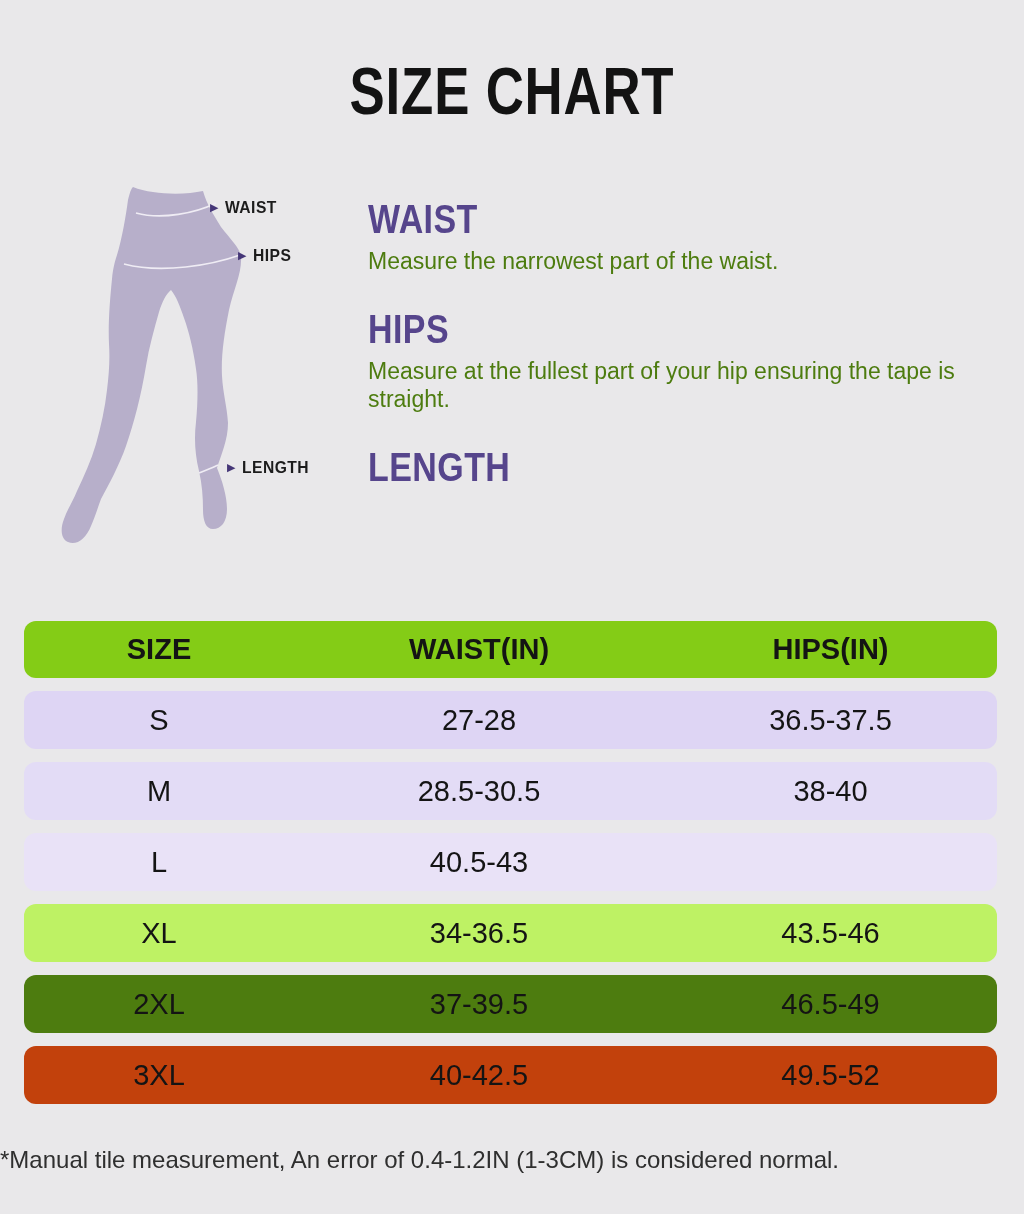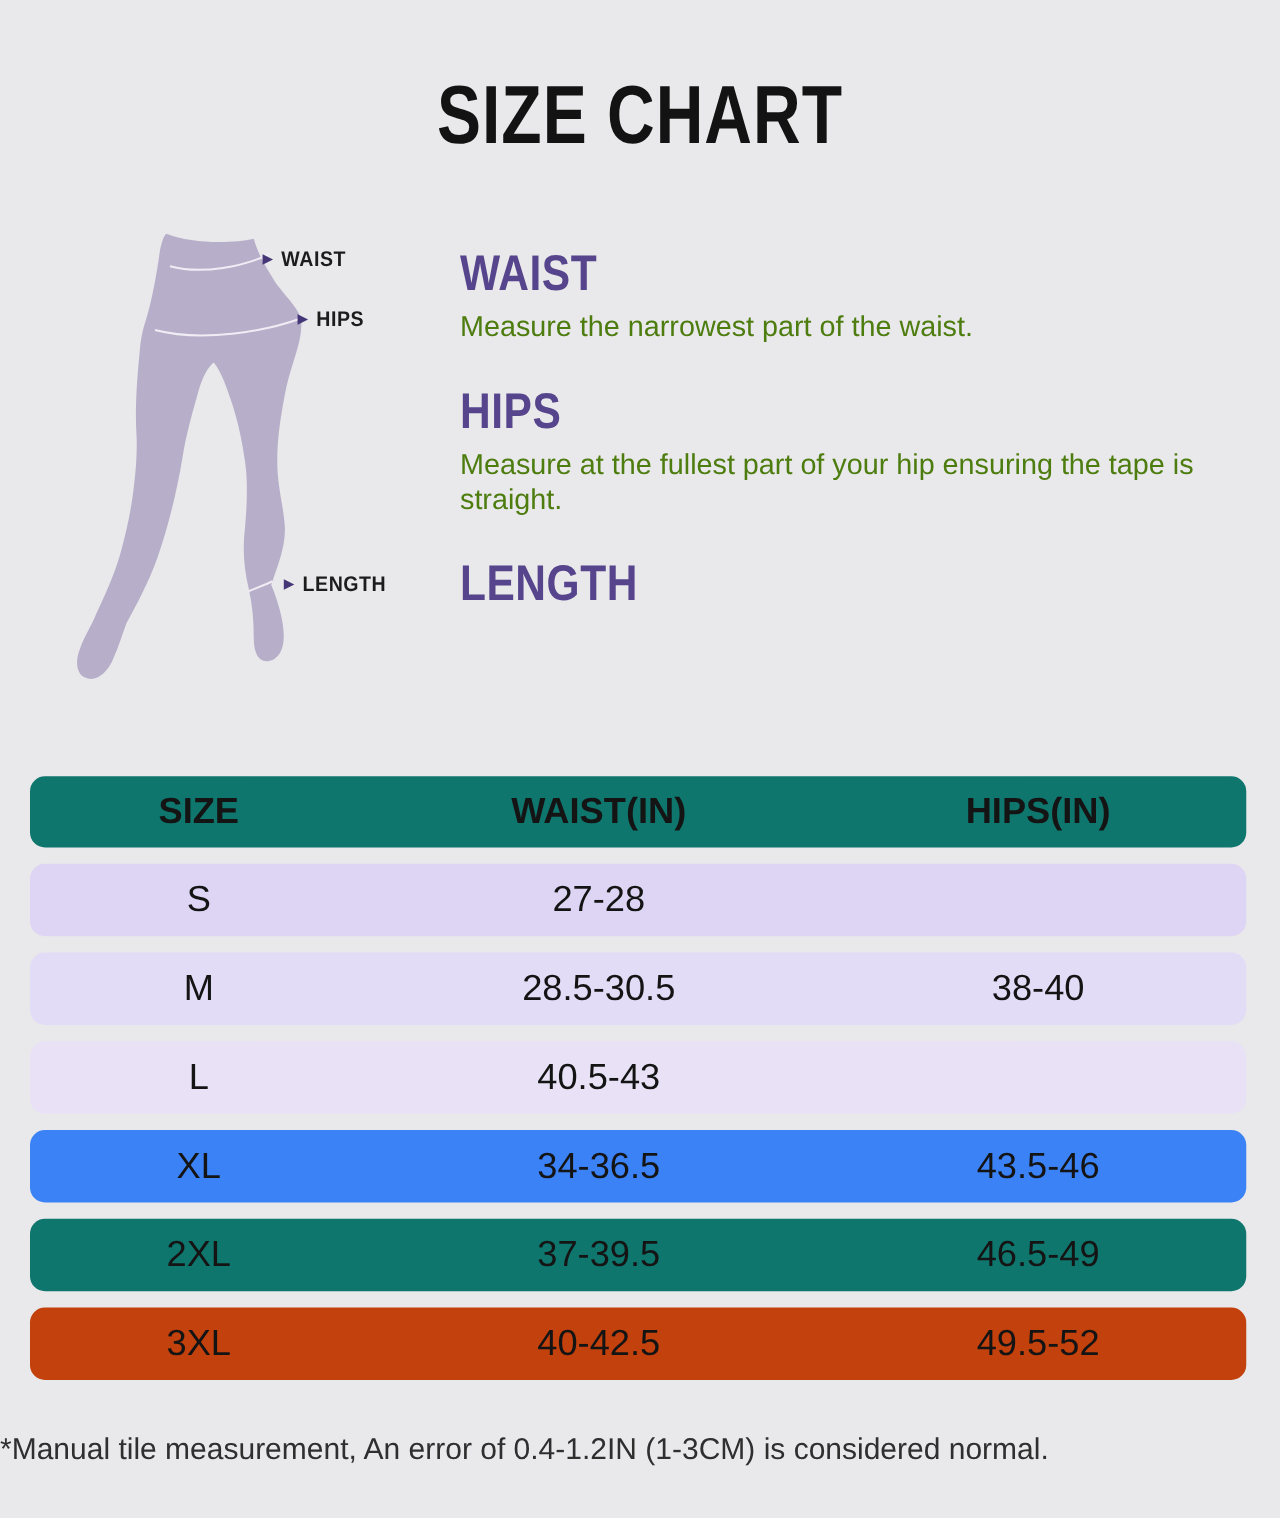--- a/index.html
+++ b/index.html
@@ -65,29 +65,29 @@
 
   
   .size-table { position: absolute; left: 24px; top: 621px; width: 973px; }
   .trow {
     display: grid;
     grid-template-columns: 270px 370px 333px;
     align-items: center;
     border-radius: 12px;
     height: 58px;
   }
-  .trow.thead { height: 57px; background: #0f766e; }
+  .trow.thead { height: 57px; background: #84cc16; }
   .trow + .trow { margin-top: 13px; }
   .trow .cell { text-align: center; font-size: 29px; font-weight: 500; color: #141414; }
   .trow.thead .cell { font-weight: 700; }
   .trow.r0 { background: #ded5f4; }
   .trow.r1 { background: #e3dcf6; }
   .trow.r2 { background: #e9e2f7; }
-  .trow.r3 { background: #3b82f6; }
-  .trow.r4 { background: #0f766e; }
+  .trow.r3 { background: #bef264; }
+  .trow.r4 { background: #4d7c0f; }
   .trow.r5 { background: #c2410c; }
 
   
   .footnote {
     position: absolute;
     left: 0; top: 1146px; width: 100%;
     margin: 0;
     text-align: left;
     font-size: 24px;
     color: #2f2f2f;
@@ -170,20 +170,21 @@
 
   <div class="size-table">
     <div class="trow thead">
       <div class="cell">SIZE</div>
       <div class="cell">WAIST(IN)</div>
       <div class="cell">HIPS(IN)</div>
     </div>
     <div class="trow r0">
       <div class="cell">S</div>
       <div class="cell">27-28</div>
+      <div class="cell">36.5-37.5</div>
     </div>
     <div class="trow r1">
       <div class="cell">M</div>
       <div class="cell">28.5-30.5</div>
       <div class="cell">38-40</div>
     </div>
     <div class="trow r2">
       <div class="cell">L</div>
       <div class="cell">40.5-43</div>
     </div>

